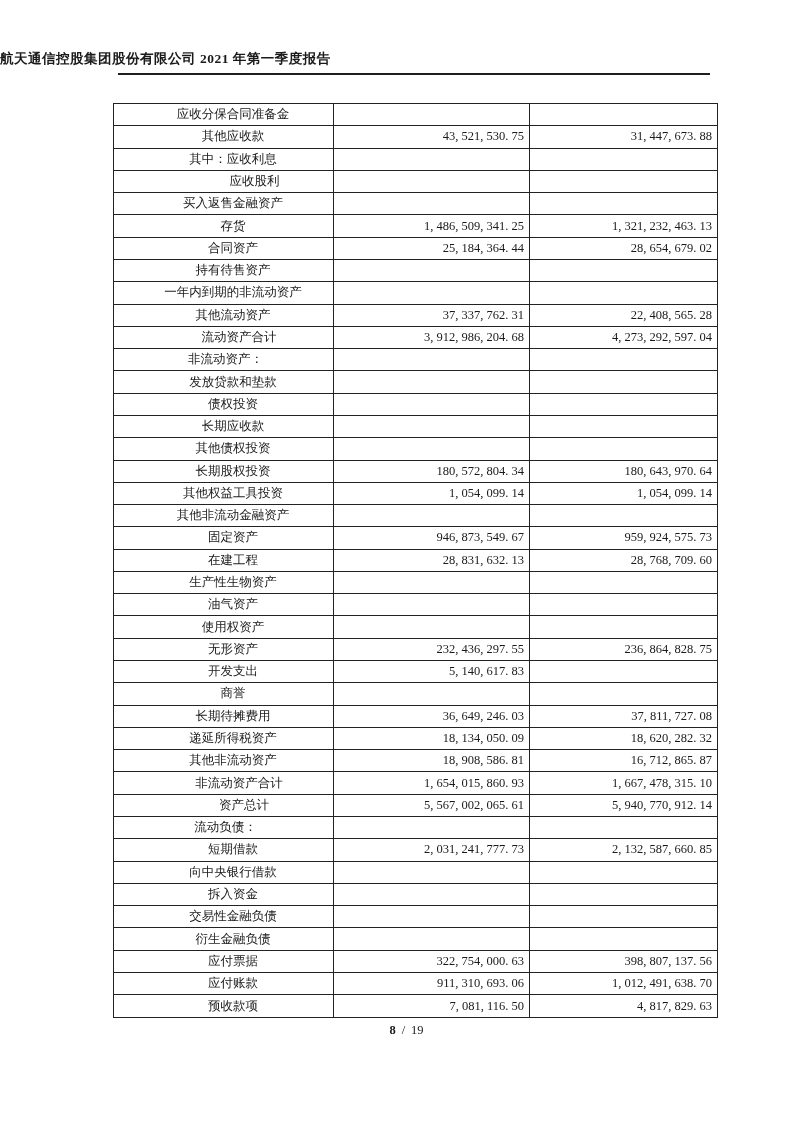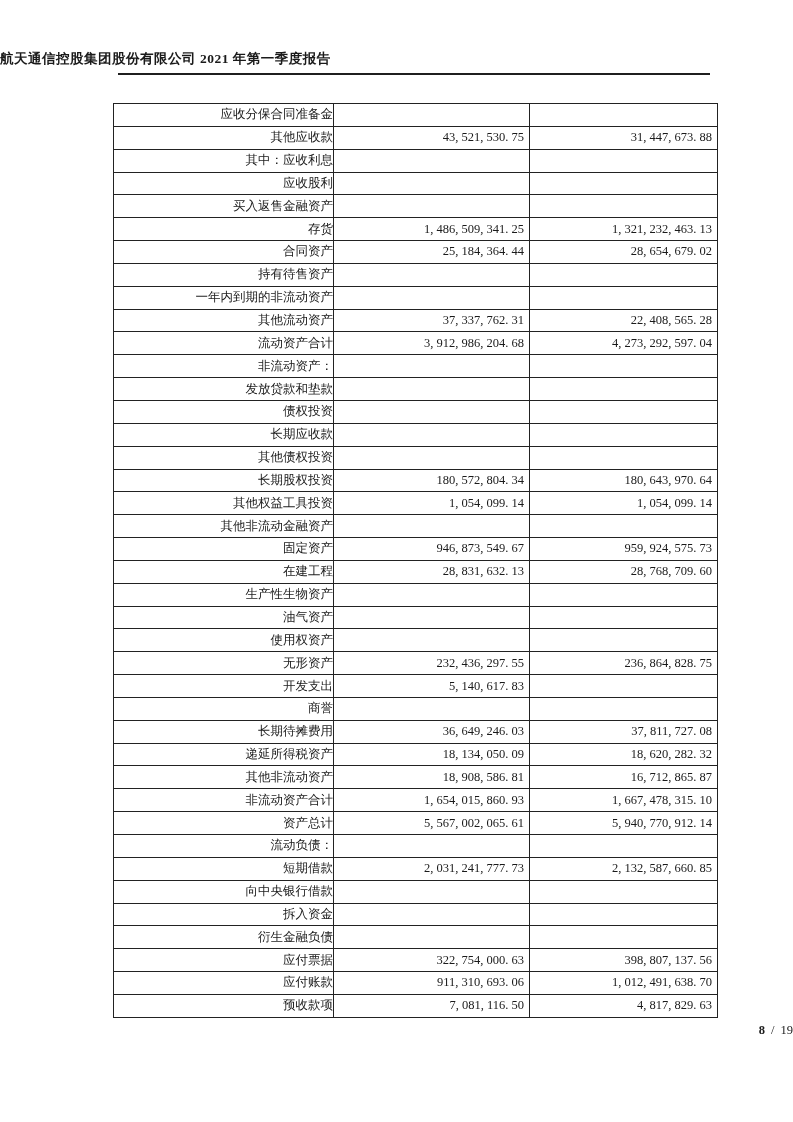--- a/index.html
+++ b/index.html
@@ -44,36 +44,36 @@
   }
   table.balance-table td {
     border: 1px solid #222222;
     padding: 0;
     overflow: hidden;
     white-space: nowrap;
     vertical-align: middle;
   }
   table.balance-table td.label {
     padding-left: 19px;
-    text-align: right;
+    text-align: center;
   }
   table.balance-table td.num {
     text-align: right;
     padding-right: 5px;
   }
   tr.type-subitem td.label   { padding-left: 62px; }
   tr.type-total td.label     { padding-left: 31px; }
   tr.type-grand td.label     { padding-left: 41px; }
   tr.type-section td.label   { padding-left: 4px; font-weight: normal; }
   .page-footer {
     position: absolute;
     left: 0;
     right: 0;
     top: 1023px;
-    text-align: right;
+    text-align: center;
     font-size: 12.5px;
     white-space: nowrap;
     padding-left: 20px;
   }
   .page-footer .page-num { font-weight: bold; }
   .page-footer .page-sep { margin: 0 6px; font-weight: normal; }
 </style>
 </head>
 <body>
 
@@ -263,20 +263,25 @@
         <td class="label">向中央银行借款</td>
         <td class="num"></td>
         <td class="num"></td>
       </tr>
       <tr class="type-item">
         <td class="label">拆入资金</td>
         <td class="num"></td>
         <td class="num"></td>
       </tr>
       <tr class="type-item">
+        <td class="label">交易性金融负债</td>
+        <td class="num"></td>
+        <td class="num"></td>
+      </tr>
+      <tr class="type-item">
         <td class="label">衍生金融负债</td>
         <td class="num"></td>
         <td class="num"></td>
       </tr>
       <tr class="type-item">
         <td class="label">应付票据</td>
         <td class="num">322, 754, 000. 63</td>
         <td class="num">398, 807, 137. 56</td>
       </tr>
       <tr class="type-item">

